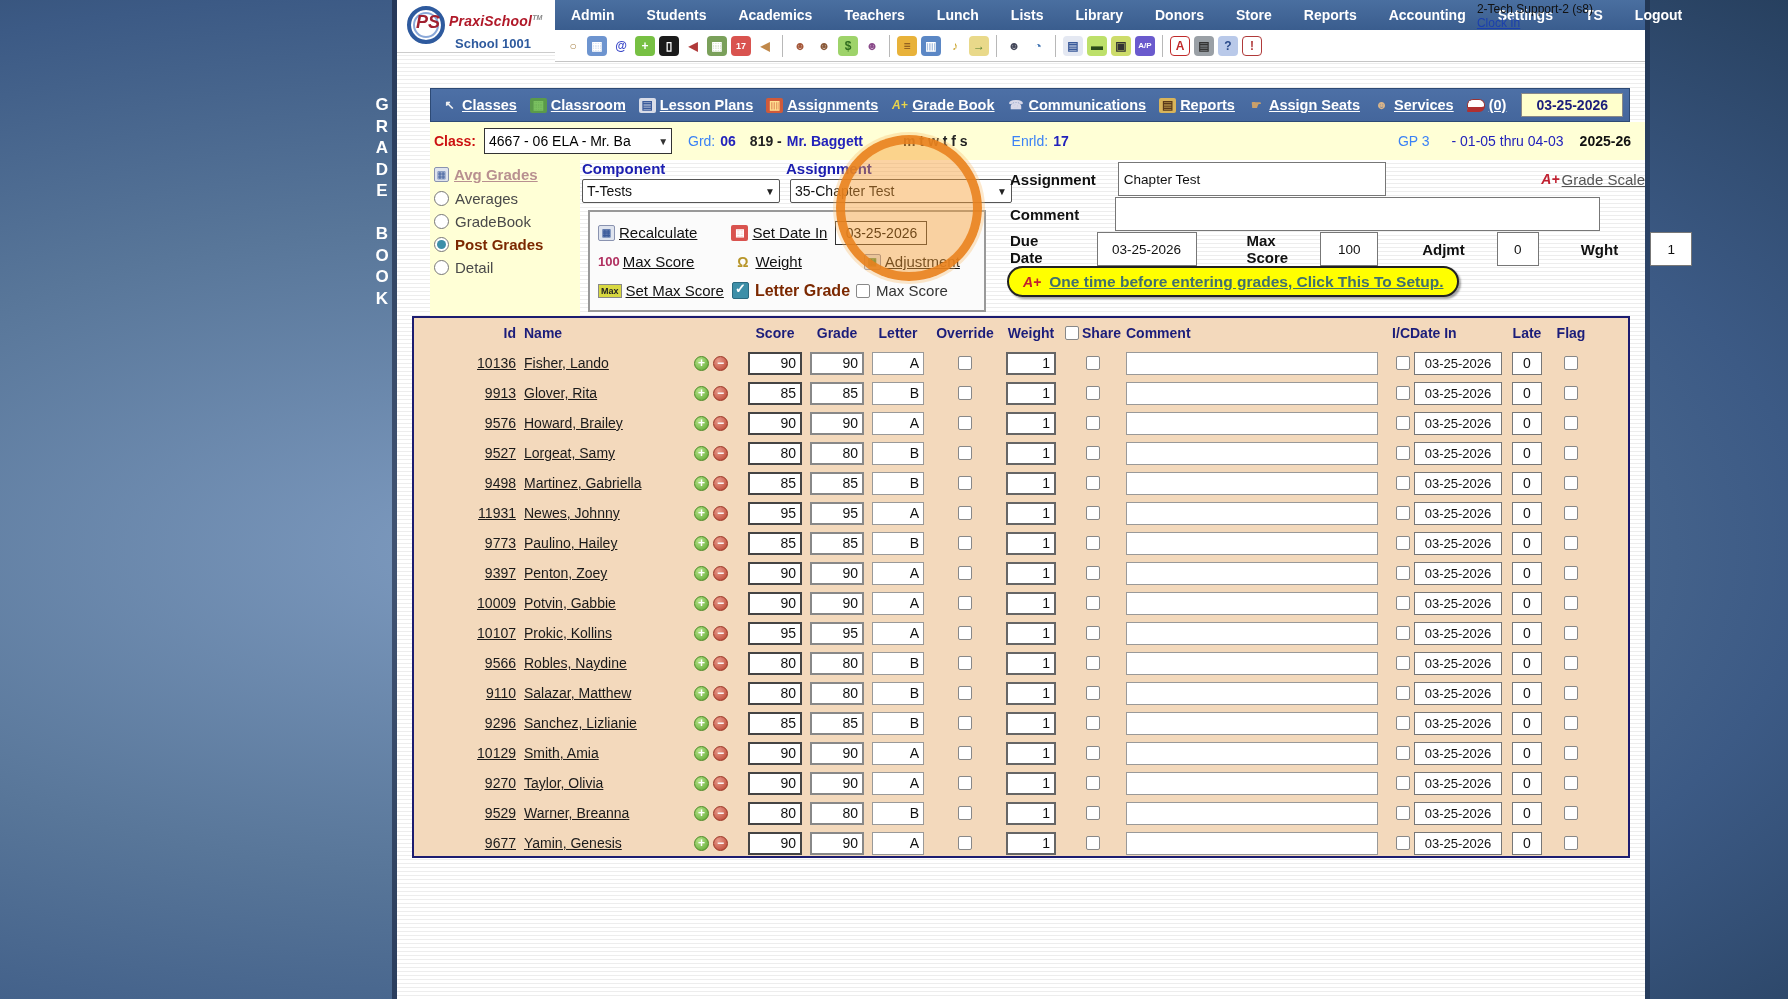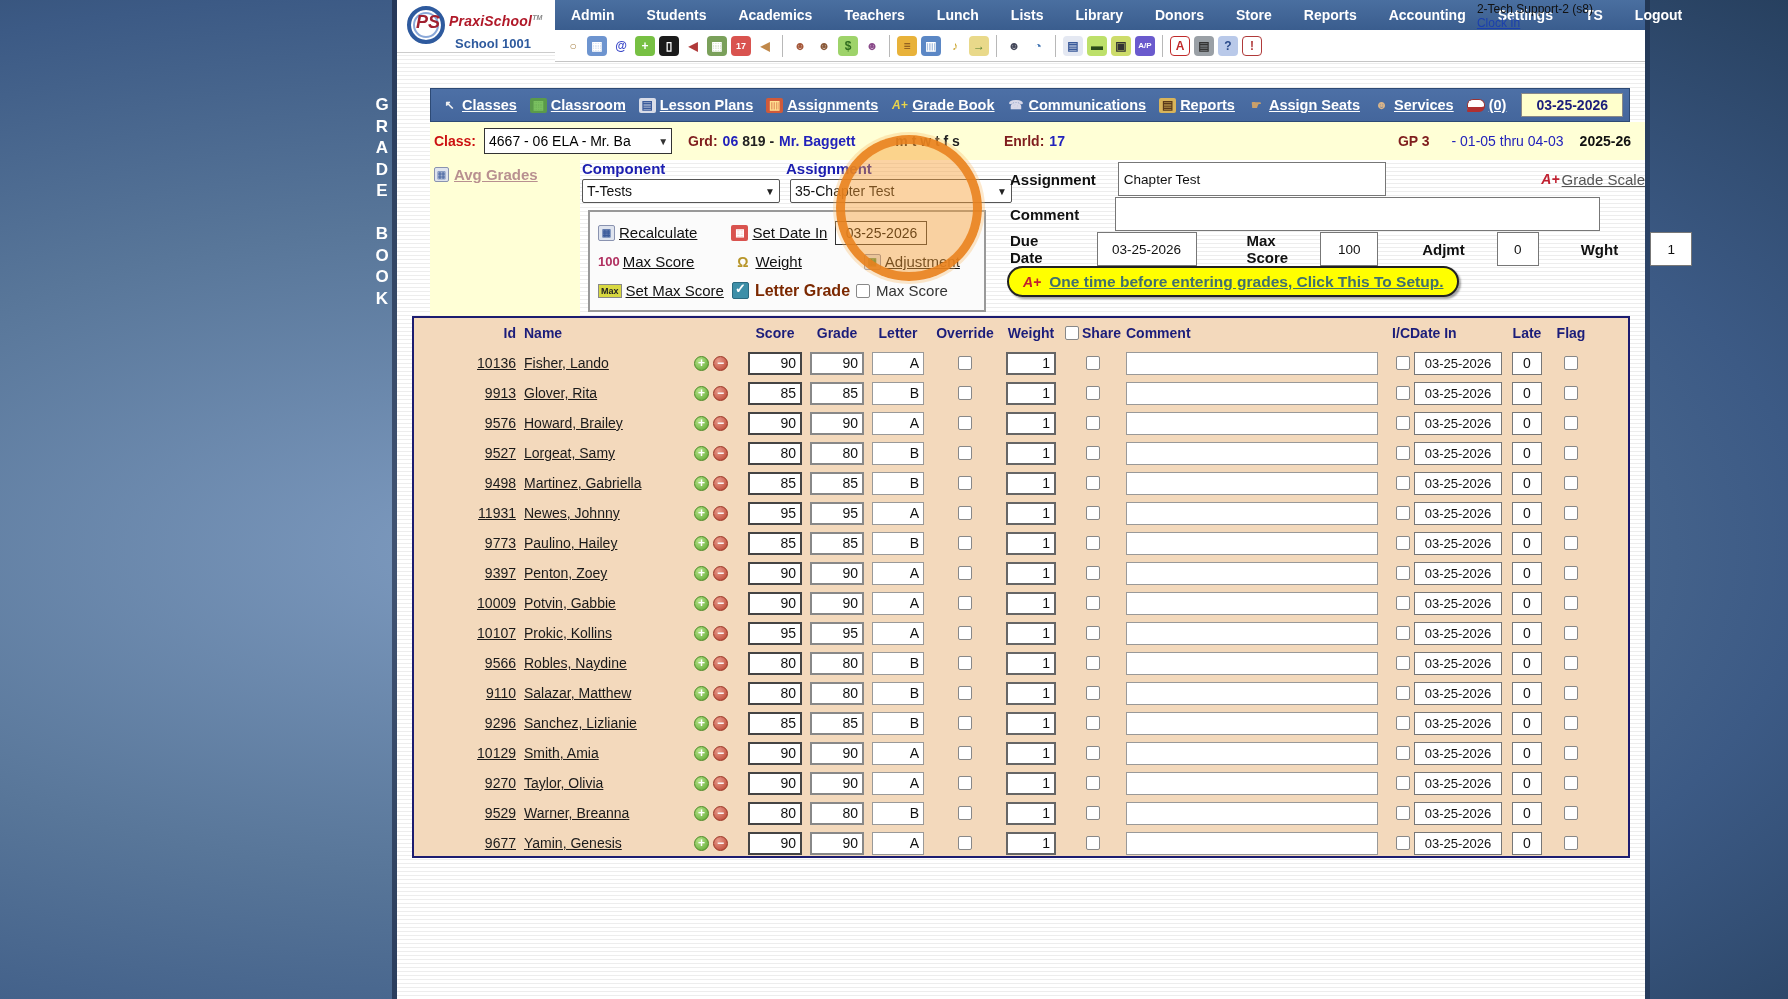--- a/index.html
+++ b/index.html
@@ -49,21 +49,21 @@
   .bubble { width:18px; height:13px; background:#fff; border:1px solid #993333; border-radius:6px 6px 6px 1px;
     border-bottom:5px solid #b03030; margin-right:4px; }
   .msg-count { color:#fff; font-size:14.5px; font-weight:bold; text-decoration:underline; }
   .subnav-date { position:absolute; right:7px; top:4px; background:#ffffcc; border:1px solid #888;
     color:#1b1d7a; font-weight:bold; font-size:14px; padding:3px 14px; cursor:pointer; }
 
   
   .classbar { position:absolute; left:33px; top:122px; width:1215px; height:38px; background:#ffffd6;
     display:flex; align-items:center; font-size:14px; }
   .lbl-red { color:#cc1111; font-weight:bold; }
-  .lbl-maroon { color:#7f1d1d; font-weight:bold; }
+  .lbl-maroon { color:#3b82f6; font-weight:normal; }
   .val-blue { color:#2222bb; font-weight:bold; }
   .class-select { margin-left:8px; width:188px; height:24px; background:#fff; border:1px solid #333;
     font-size:14px; display:flex; align-items:center; padding:12px 4px; position:relative; cursor:pointer; white-space:nowrap; overflow:hidden;}
   .class-select .arrow { position:absolute; right:3px; font-size:10px; color:#333; }
 
   
   .controls { position:absolute; left:33px; top:160px; width:1215px; height:156px; }
   .side-panel { position:absolute; left:0; top:0; width:150px; height:156px; background:#ffffd6; padding:6px 0 0 4px; }
   .avg-link-row { display:flex; align-items:center; margin-bottom:7px; cursor:pointer; }
   .avg-ic { width:15px; height:15px; background:#dfe4ee; border:1px solid #8a93b0; border-radius:2px; margin-right:5px;
@@ -279,36 +279,54 @@
   <div class="subnav-date" style="position:absolute; right:22px; top:93px;">03-25-2026</div>
 
   <div class="classbar">
     <span class="lbl-red" style="margin-left:4px">Class:</span>
     <span class="class-select">
       <span>4667 - 06 ELA - Mr. Ba</span>
       <span class="arrow">▼</span>
     </span>
     <span class="lbl-maroon" style="margin-left:16px">Grd:</span>
     <span class="val-blue" style="margin-left:5px">06</span>
-    <span style="margin-left:4px;color:#222;font-weight:bold">819 -</span>
+    <span style="margin-left:14px;color:#222;font-weight:bold">819 -</span>
     <span class="val-blue" style="margin-left:5px">Mr. Baggett</span>
     <span style="margin-left:40px;color:#222;font-weight:bold">m t w t f s</span>
     <span class="lbl-maroon" style="margin-left:44px">Enrld:</span>
     <span class="val-blue" style="margin-left:5px">17</span>
     <span class="lbl-maroon" style="margin-left:auto">GP 3</span>
     <span style="margin-left:22px;color:#2222bb">- 01-05 thru 04-03</span>
     <span style="margin:0 14px 0 16px;color:#111;font-weight:bold">2025-26</span>
   </div>
 
   <div class="controls">
     <div class="side-panel">
       <div class="avg-link-row">
         <span class="avg-ic">▦</span>
         <span class="avg-label">Avg Grades</span>
       </div>
+      <div id="radio-list">
+          <div class="radio-row">
+            <span class="radio"></span>
+            <span class="radio-label">Averages</span>
+          </div>
+          <div class="radio-row">
+            <span class="radio"></span>
+            <span class="radio-label">GradeBook</span>
+          </div>
+          <div class="radio-row">
+            <span class="radio sel"></span>
+            <span class="radio-label sel">Post Grades</span>
+          </div>
+          <div class="radio-row">
+            <span class="radio"></span>
+            <span class="radio-label">Detail</span>
+          </div>
+        </div>
     </div>
 
     <div class="col-head comp-label">Component</div>
     <div class="sel-box comp-select">
       <span>T-Tests</span>
         <span class="arrow">▼</span>
     </div>
     <div class="col-head asn-label">Assignment</div>
     <div class="sel-box asn-select">
       <span>35-Chapter Test</span>

